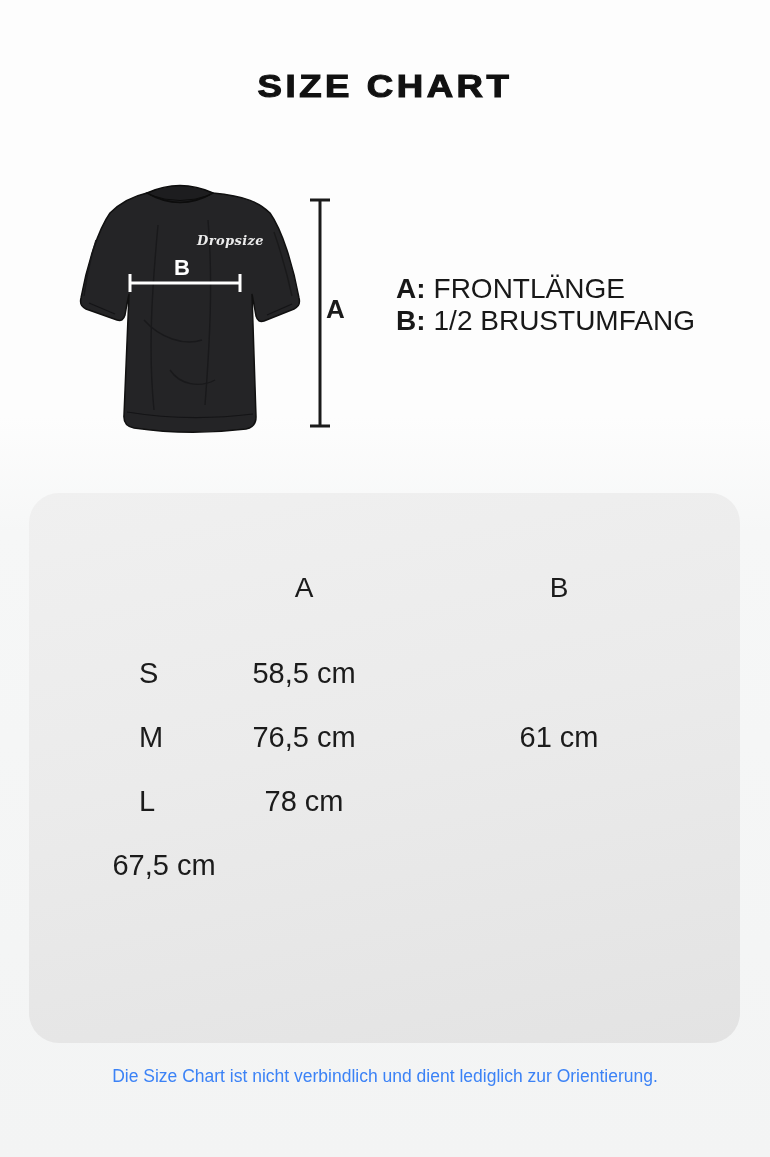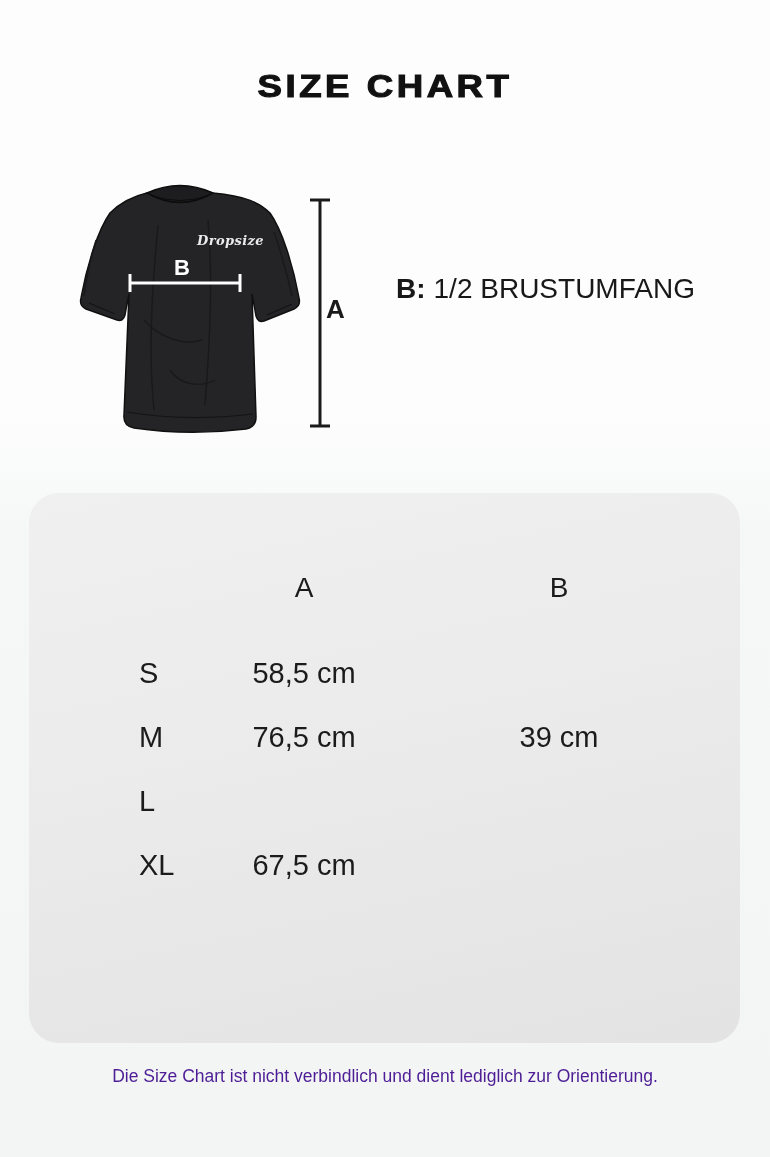--- a/index.html
+++ b/index.html
@@ -26,21 +26,21 @@
   .trow{
     display:grid;grid-template-columns:130px 150px 360px;
     padding-left:70px;align-items:center;height:64px;
     font-size:29px;color:#1b1b1b;
   }
   .trow.thead{height:66px;margin-top:62px;margin-bottom:20px;font-size:28px;}
   .cell-size{padding-left:40px;text-align:left;}
   .cell-a,.cell-b{text-align:center;}
   .footer-note{
     position:absolute;top:1066px;left:0;width:770px;text-align:center;
-    font-size:17.5px;color:#4c1d95;
+    font-size:17.5px;color:#3b82f6;
   }
   text{font-family:"Liberation Sans", sans-serif;}
   .logo-text{font-family:"DejaVu Serif", serif;font-style:italic;font-weight:bold;}
 </style>
 </head>
 <body>
 
 <h1 class="page-title">SIZE CHART</h1>
 
 <svg class="diagram-svg" viewBox="0 0 320 290">
@@ -95,42 +95,45 @@
   <g stroke="#1a1a1a" stroke-width="3">
     <line x1="260" y1="30" x2="260" y2="256"></line>
     <line x1="250" y1="30" x2="270" y2="30"></line>
     <line x1="250" y1="256" x2="270" y2="256"></line>
   </g>
   <text x="266" y="148" font-size="26" font-weight="bold" fill="#1a1a1a">A</text>
 </svg>
 
 <div class="legend">
   <div>
+    <b>A:</b><span>FRONTLÄNGE</span>
+  </div>
+  <div>
     <b>B:</b><span>1/2 BRUSTUMFANG</span>
   </div>
 </div>
 
 <div class="size-card">
   <div class="trow thead">
     <div class="cell-size"></div>
     <div class="cell-a">A</div>
     <div class="cell-b">B</div>
   </div>
 
   <div class="trow">
     <div class="cell-size">S</div>
     <div class="cell-b">58,5 cm</div>
   </div>
   <div class="trow">
     <div class="cell-size">M</div>
     <div class="cell-a">76,5 cm</div>
-    <div class="cell-b">39 cm</div>
+    <div class="cell-b">61 cm</div>
   </div>
   <div class="trow">
     <div class="cell-size">L</div>
+    <div class="cell-a">78 cm</div>
   </div>
   <div class="trow">
-    <div class="cell-size">XL</div>
     <div class="cell-b">67,5 cm</div>
   </div>
 </div>
 
 <div class="footer-note">Die Size Chart ist nicht verbindlich und dient lediglich zur Orientierung.</div>
 
 </body></html>

